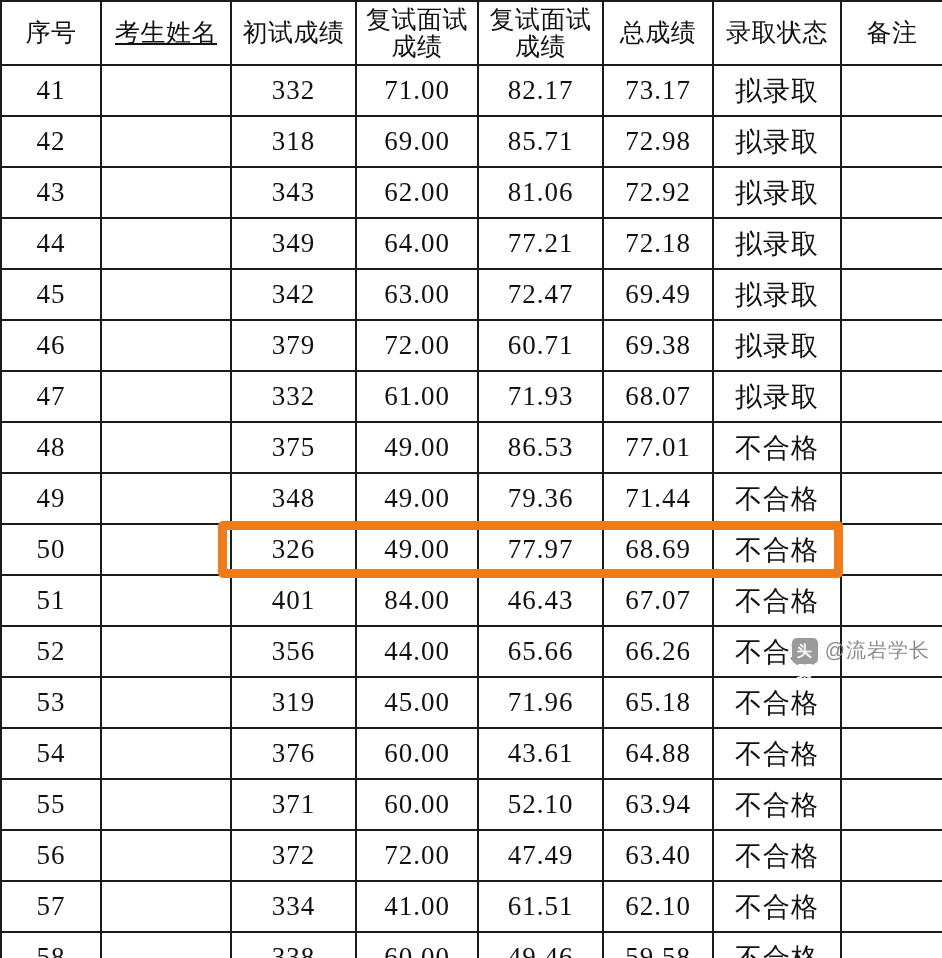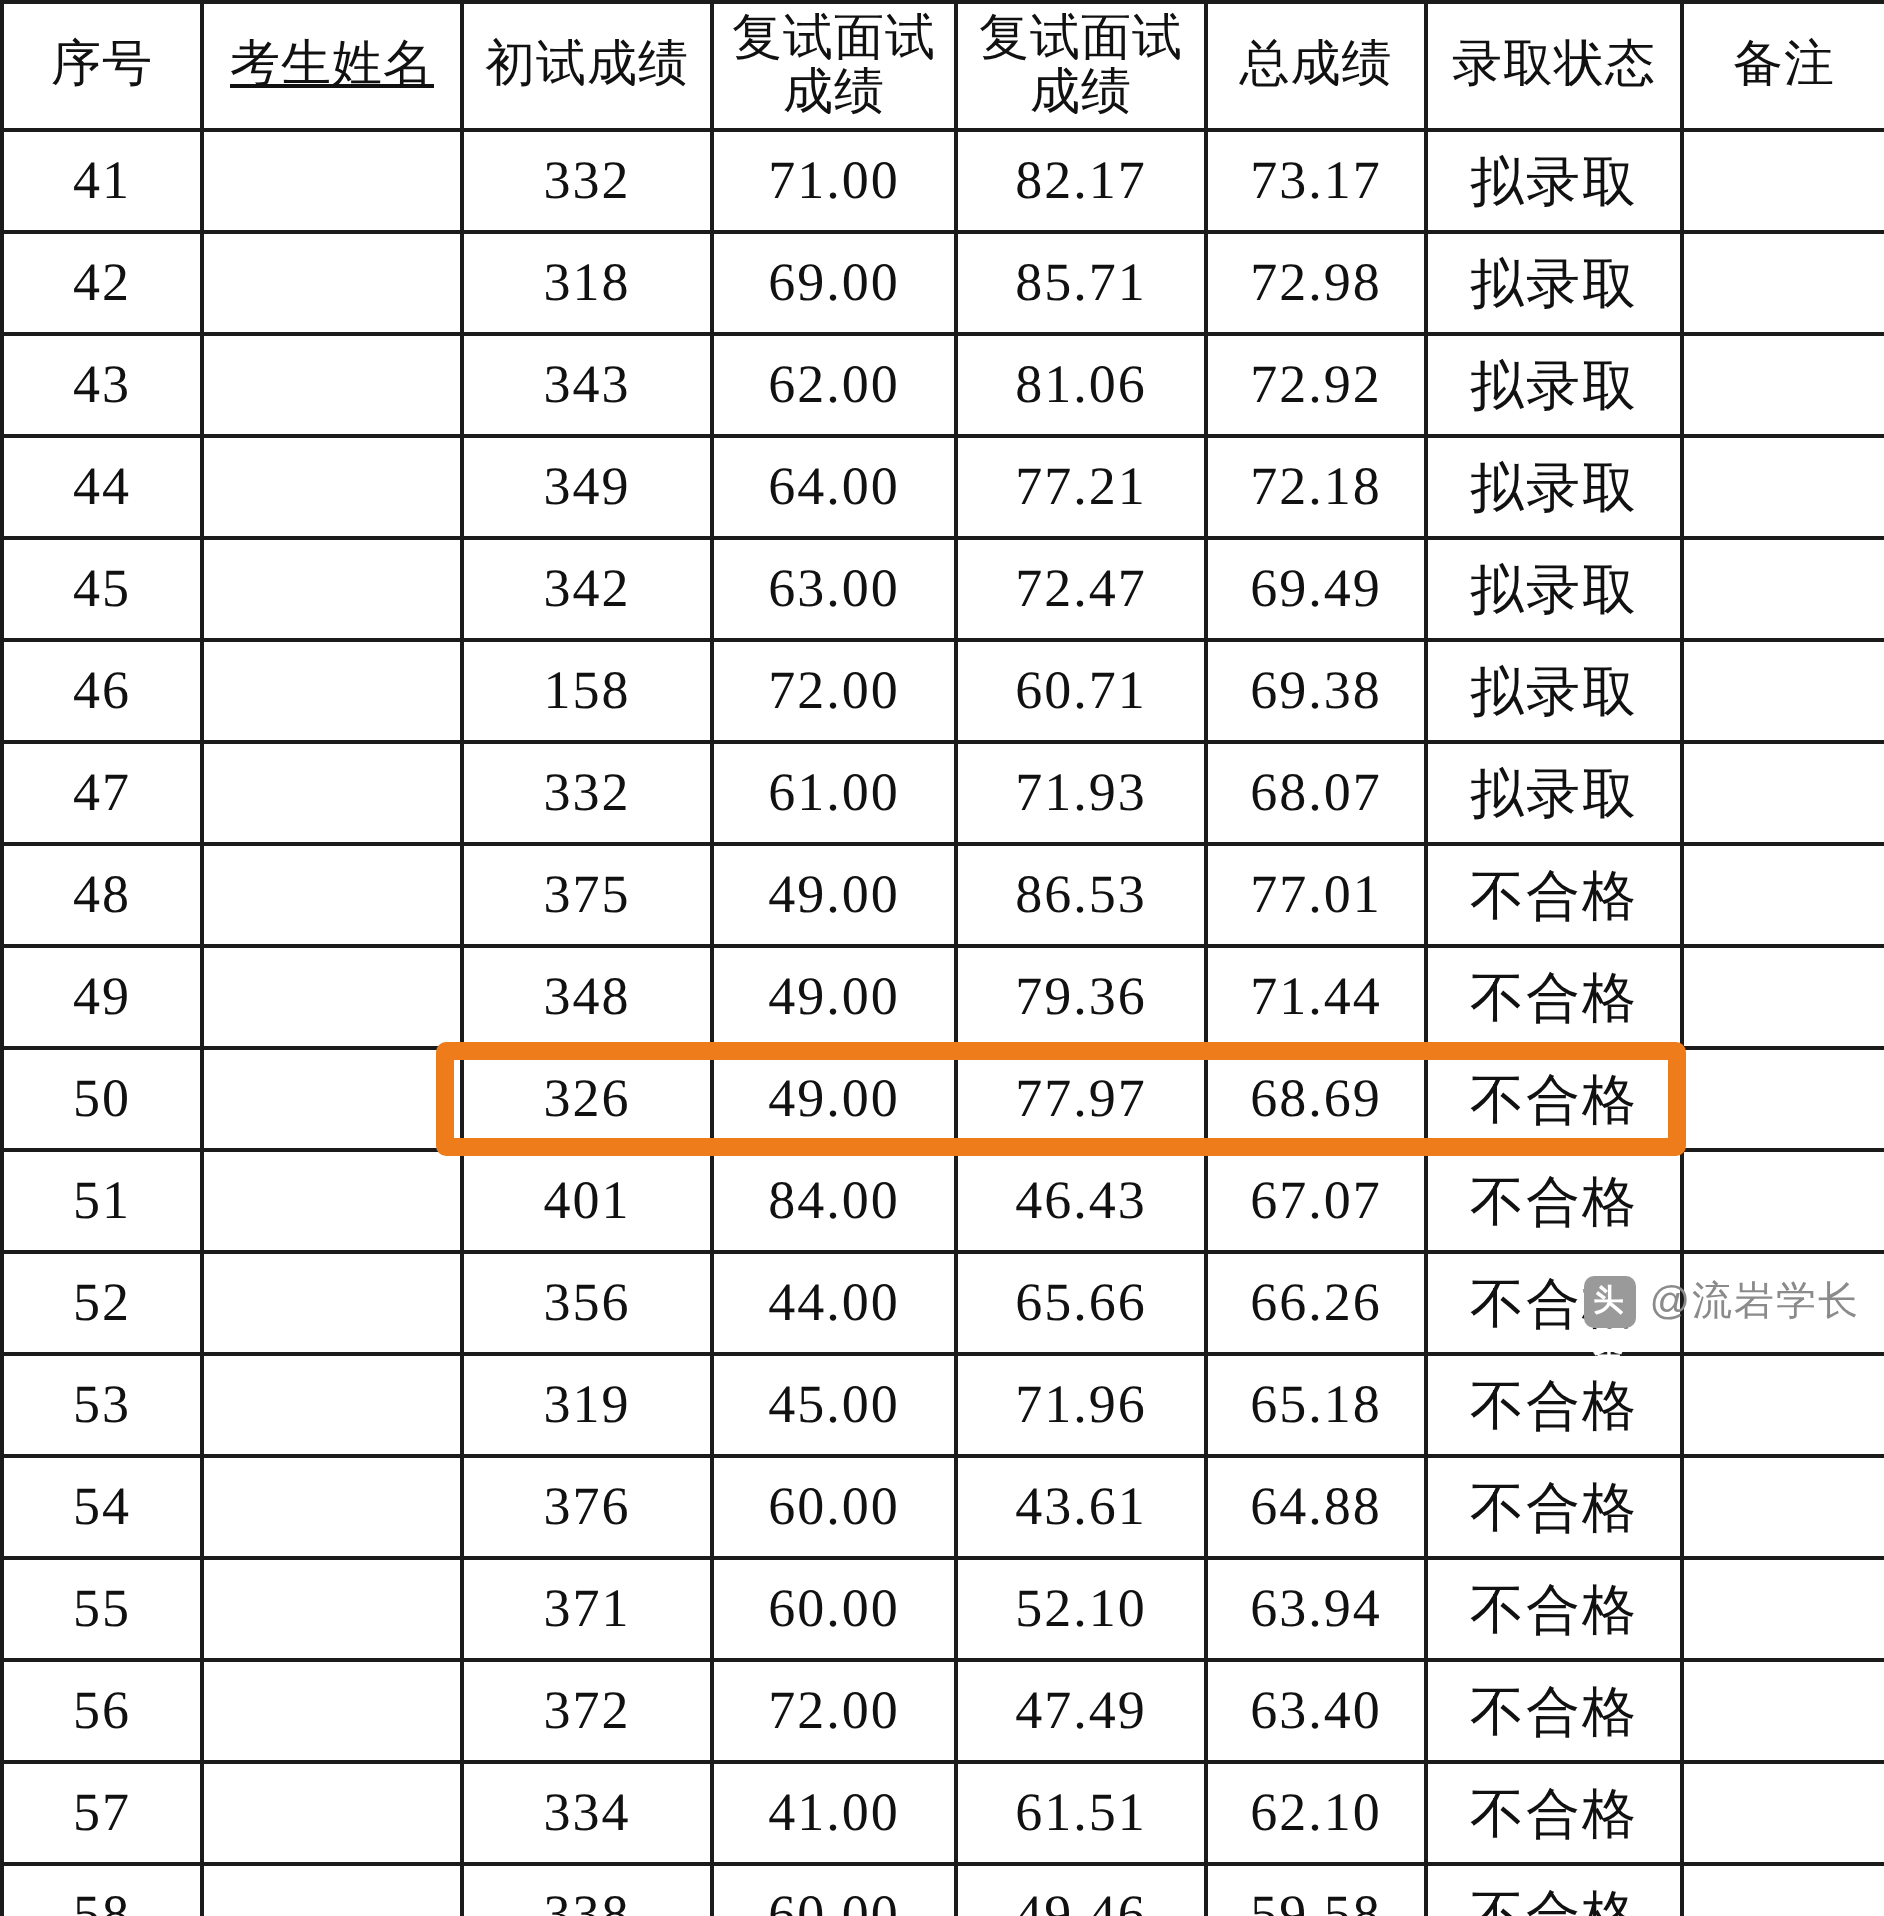--- a/index.html
+++ b/index.html
@@ -182,21 +182,21 @@
           <td class="num">342</td>
           <td class="num">63.00</td>
           <td class="num">72.47</td>
           <td class="num">69.49</td>
           <td class="status">拟录取</td>
           <td></td>
         </tr>
         <tr>
           <td class="seq">46</td>
           <td class="name-cell"></td>
-          <td class="num">158</td>
+          <td class="num">379</td>
           <td class="num">72.00</td>
           <td class="num">60.71</td>
           <td class="num">69.38</td>
           <td class="status">拟录取</td>
           <td></td>
         </tr>
         <tr>
           <td class="seq">47</td>
           <td class="name-cell"></td>
           <td class="num">332</td>

